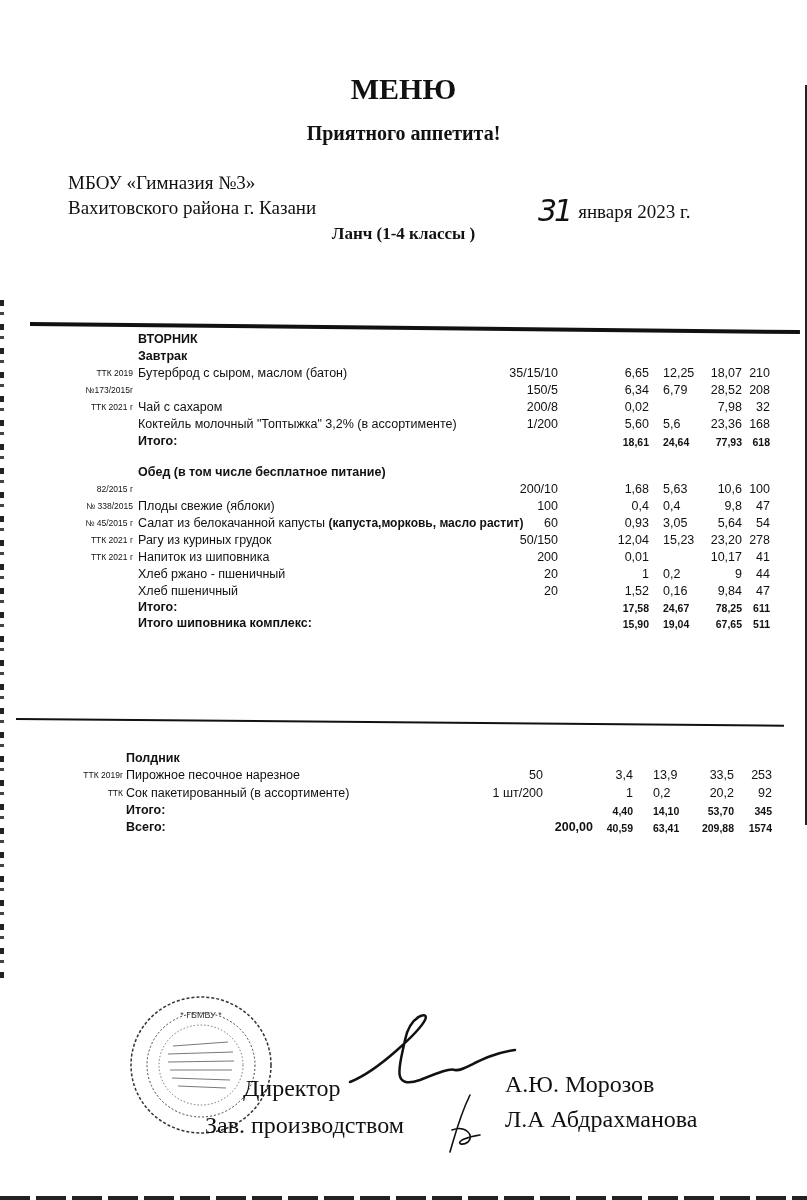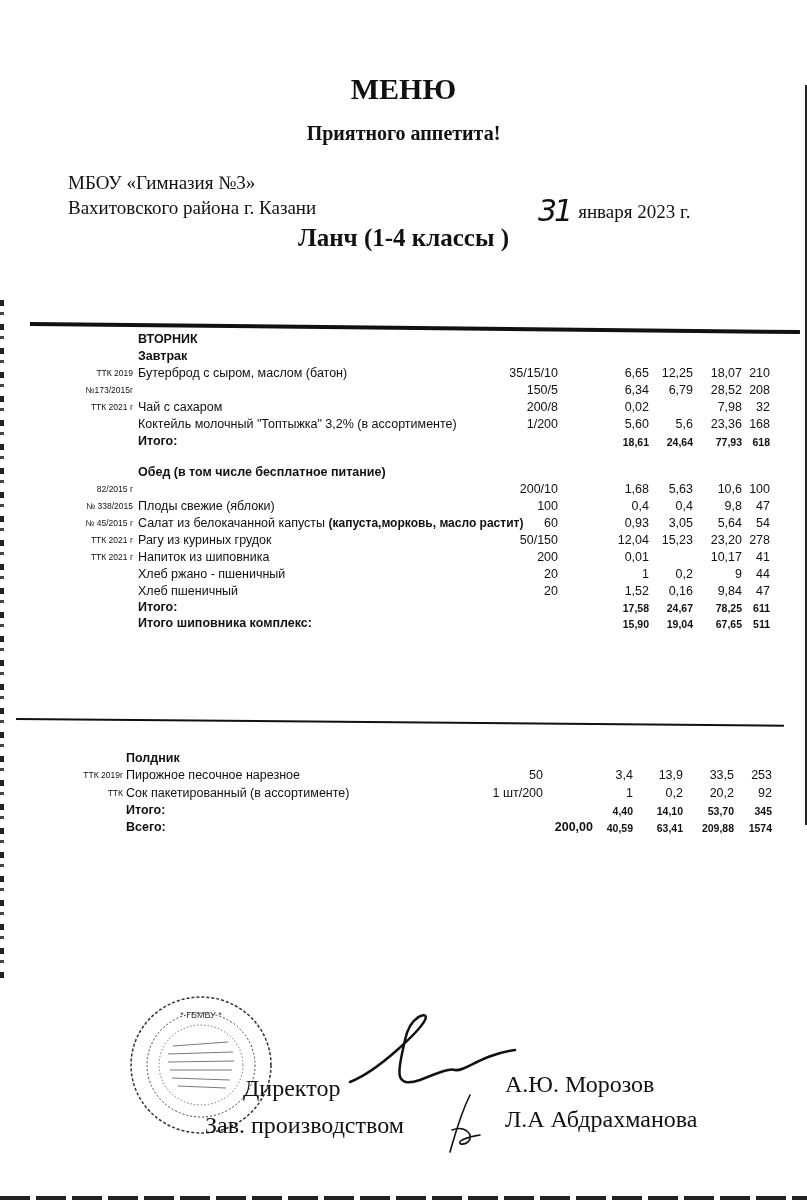--- a/index.html
+++ b/index.html
@@ -9,39 +9,39 @@
     font-family: "Liberation Sans", sans-serif;
   }
   .serif { font-family: "Liberation Serif", serif; }
   .abs { position: absolute; white-space: nowrap; }
   .title { left: 0; width: 807px; text-align: center; top: 72px; font-size: 30px; font-weight: bold; letter-spacing: 0px; }
   .subtitle { left: 0; width: 807px; text-align: center; top: 122px; font-size: 20px; font-weight: bold; }
   .org1 { left: 68px; top: 172px; font-size: 19px; }
   .org2 { left: 68px; top: 197px; font-size: 19px; }
   .date { left: 538px; top: 190px; font-size: 19px; }
   .date .day { font-family: "DejaVu Sans", sans-serif; font-style: italic; font-size: 30px; letter-spacing: -3px; margin-right: 8px; position: relative; top: 3px; }
-  .meal-title { left: 0; width: 807px; text-align: center; top: 224px; font-size: 25px; font-weight: bold; }
+  .meal-title { left: 0; width: 807px; text-align: center; top: 224px; font-size: 17px; font-weight: bold; }
 
   .rule { position: absolute; height: 3px; background: #111; transform-origin: left center; }
   .rule.r1 { left: 30px; top: 322px; width: 770px; transform: rotate(0.6deg); height: 4px; }
   .rule.r2 { left: 16px; top: 718px; width: 768px; transform: rotate(0.5deg); height: 2px; }
 
   .margin-left { position: absolute; left: 0; top: 300px; width: 4px; height: 680px; background: repeating-linear-gradient(#222 0 6px, #fff 6px 12px, #444 12px 15px, #fff 15px 24px); }
   .margin-right { position: absolute; left: 805px; top: 85px; width: 2px; height: 740px; background: #222; }
   .bottom-edge { position: absolute; left: 0; top: 1196px; width: 807px; height: 4px; background: repeating-linear-gradient(90deg, #222 0 30px, #fff 30px 36px); }
 
   .row { position: absolute; left: 8px; width: 807px; height: 17px; font-size: 12.5px; }
   .row > span { position: absolute; top: 0; white-space: nowrap; }
   .code { font-size: 8.5px; font-weight: normal; text-align: right; width: 100px; left: 25px; top: 2px !important; }
   .name { left: 130px; }
   .name small { font-size: 12px; font-weight: bold; }
   .bold { font-weight: bold; }
   .portion { text-align: right; width: 90px; left: 460px; }
   .n1 { text-align: right; width: 50px; left: 591px; }
-  .n2 { text-align: right; width: 50px; left: 635px; }
+  .n2 { width: 50px; left: 635px; padding-left: 20px; }
   .n3 { text-align: right; width: 50px; left: 684px; }
   .n4 { text-align: right; width: 40px; left: 722px; }
   .tot { font-size: 10.5px; font-weight: bold; top: 2px !important; }
 
   .snack .code { left: 14px; width: 101px; }
   .snack .name { left: 118px; }
   .snack .portion { left: 430px; width: 105px; }
   .snack .n1 { left: 575px; width: 50px; }
   .snack .n2 { left: 625px; width: 50px; }
   .snack .n3 { left: 676px; width: 50px; }

